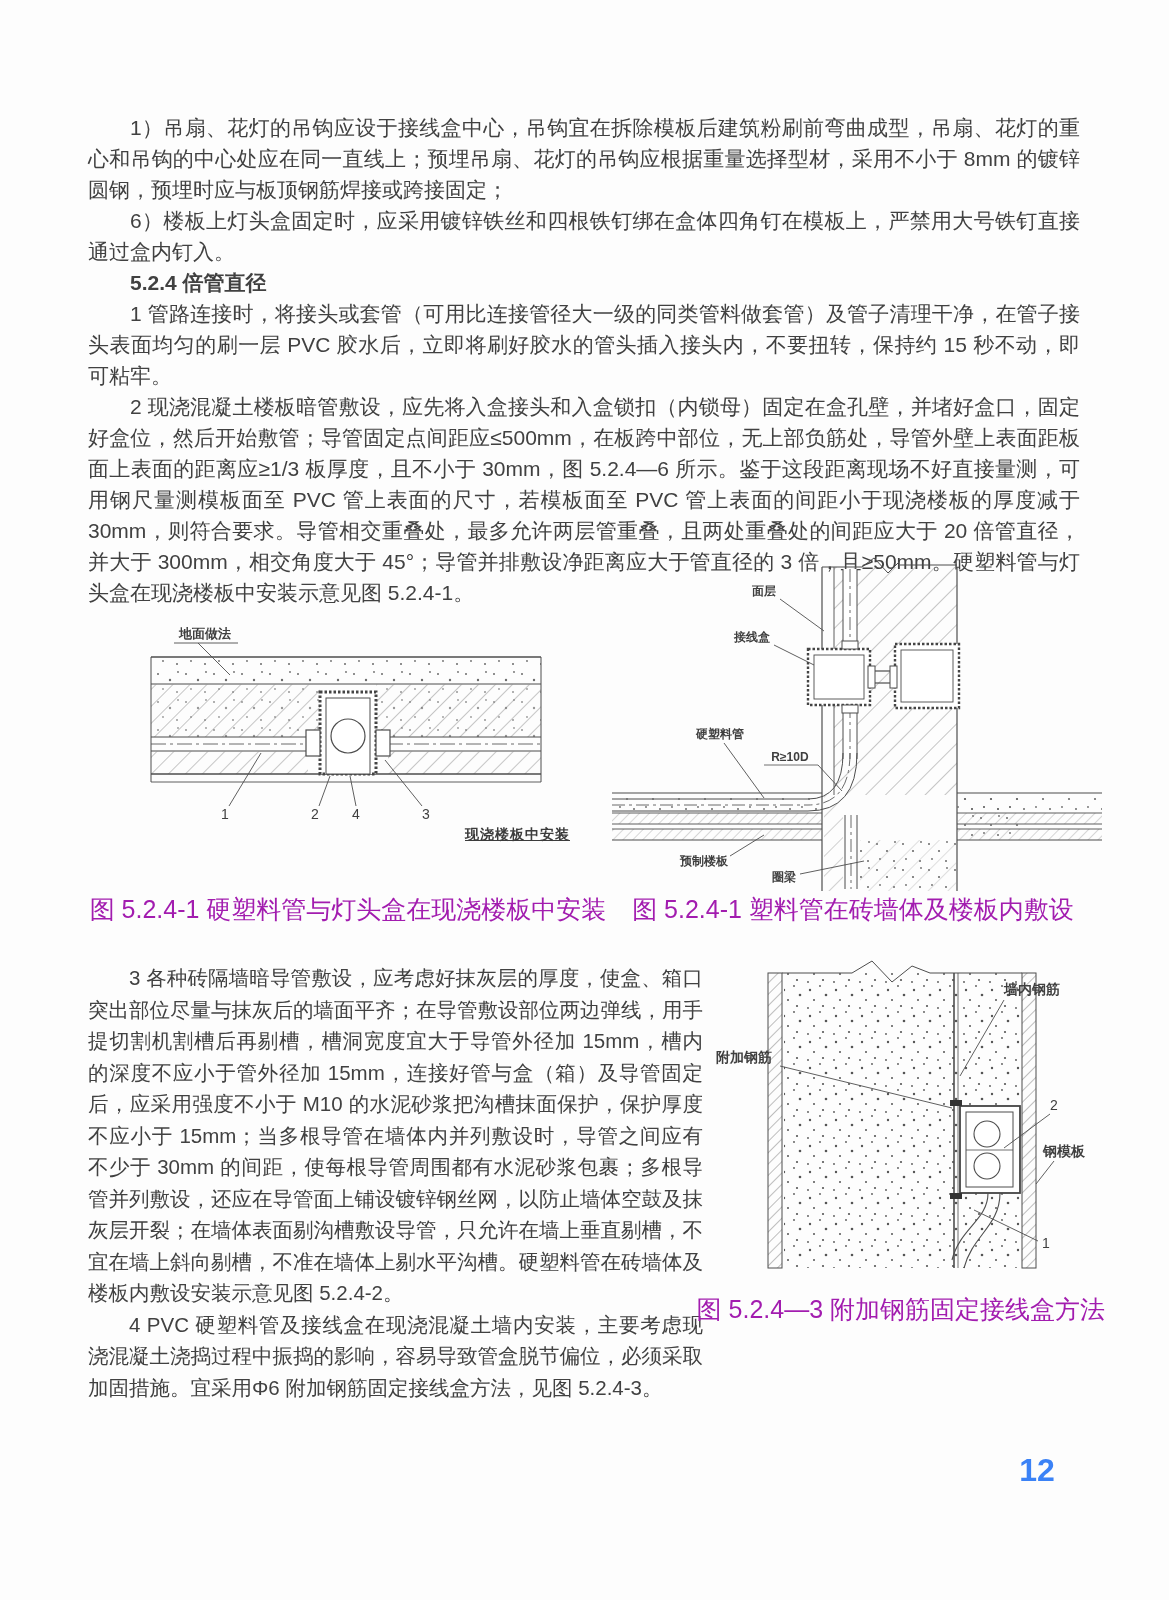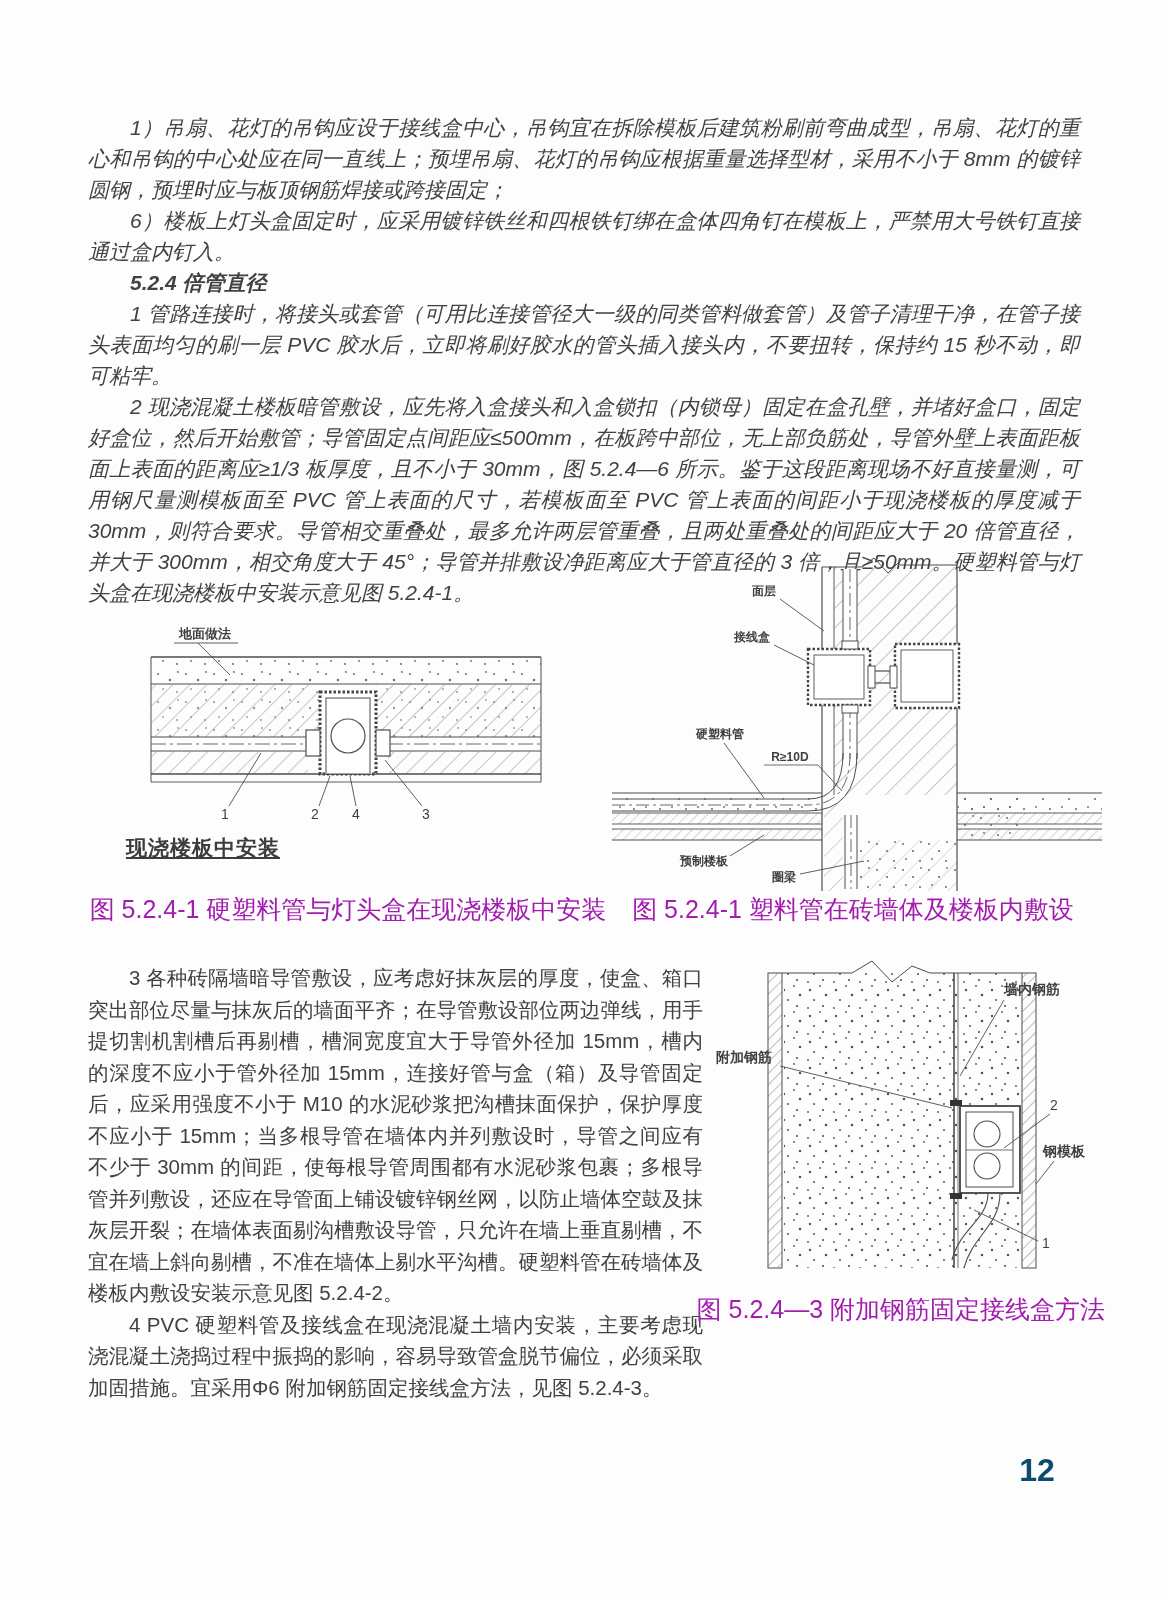--- a/index.html
+++ b/index.html
@@ -7,41 +7,41 @@
     width:1169px;height:1600px;
     background:#ffffff;
     font-family:"Liberation Sans","DejaVu Sans",sans-serif;
     color:#414141;
     position:relative;
     overflow:hidden;
   }
   .page{position:absolute;inset:0;background:#fdfdfd;}
   .main-text{
     position:absolute;left:88px;top:112px;width:992px;
-    font-size:21px;line-height:31px;text-align:justify;font-style:italic;
+    font-size:21px;line-height:31px;text-align:justify;
   }
   .main-text p{margin:0;text-indent:2em;}
   .main-text p.heading{font-weight:bold;}
   .col-text{
     position:absolute;left:88px;top:962px;width:615px;
     font-size:20.5px;line-height:31.5px;text-align:justify;
   }
   .col-text p{margin:0;text-indent:2em;}
   .fig{position:absolute;}
   .fig svg{display:block;}
   .fig-sublabel{
-    text-align:left;font-size:21px;font-weight:bold;
-    text-decoration:underline;color:#3c3c3c;margin-top:10px;letter-spacing:1px;
+    text-align:right;font-size:14px;font-weight:bold;
+    text-decoration:underline;color:#3c3c3c;margin-top:2px;letter-spacing:1px;
   }
   .caption{
     position:absolute;font-size:25px;color:#a21caf;text-align:center;white-space:nowrap;
   }
   .page-number{
     position:absolute;left:1002px;top:1452px;width:70px;text-align:center;
-    font-size:32px;font-weight:bold;color:#0c4a6e;
+    font-size:32px;font-weight:bold;color:#3b82f6;
   }
   svg{font-family:"Liberation Sans","DejaVu Sans",sans-serif;}
   svg text{fill:#3f3f3f;}
 </style>
 </head>
 <body>
 
 <div class="page">
 
   <div class="main-text">

